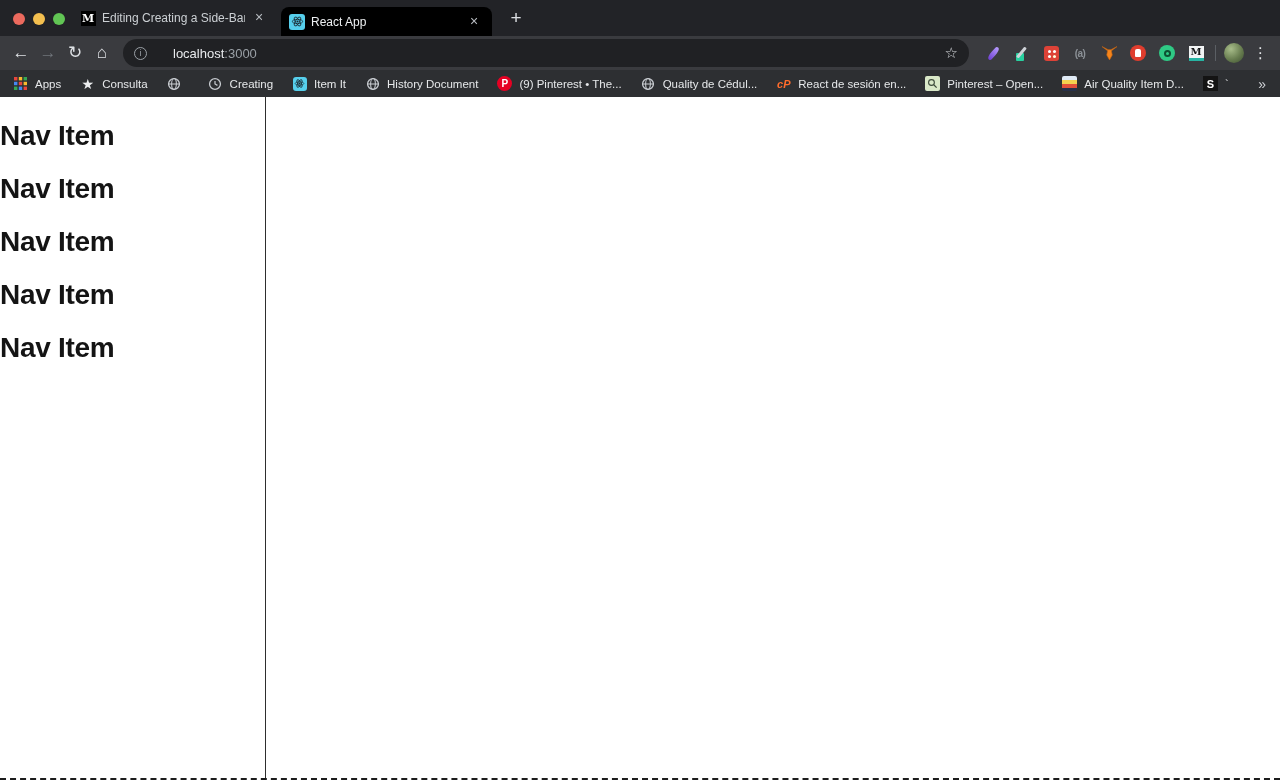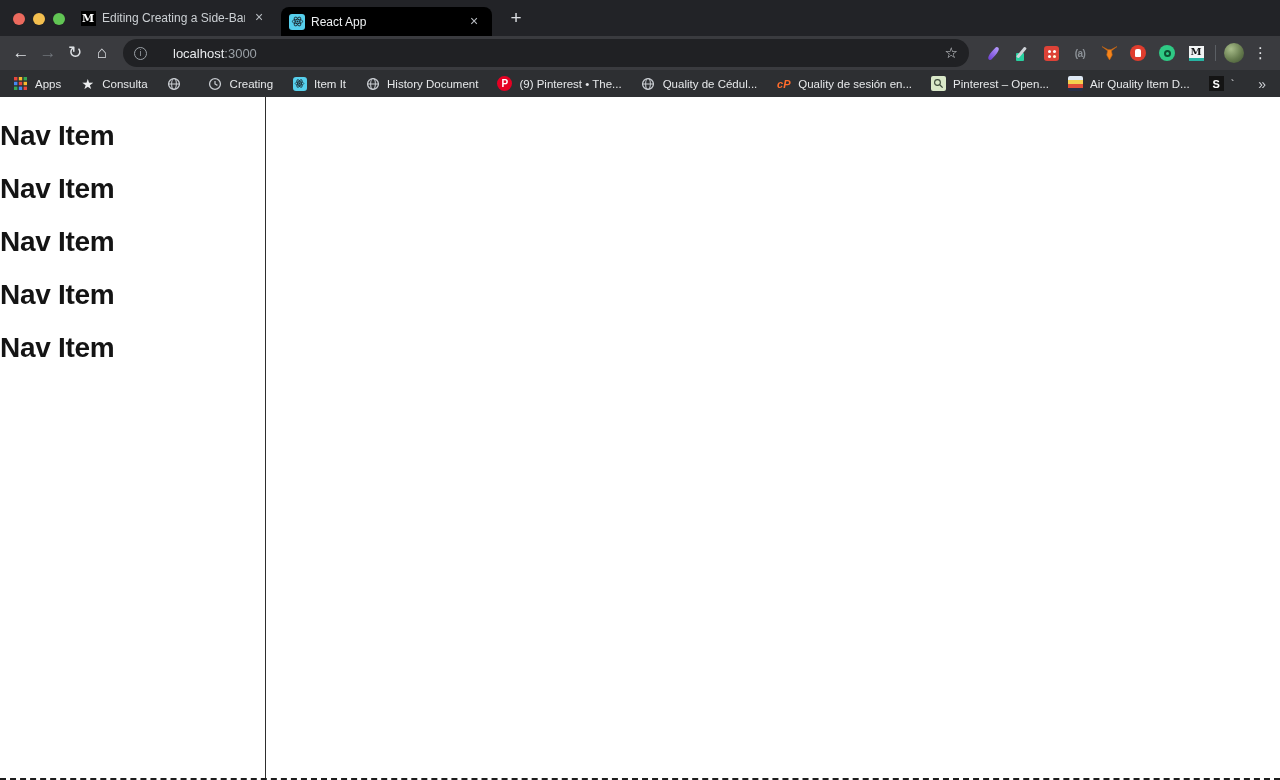--- a/index.html
+++ b/index.html
@@ -273,21 +273,21 @@
           <circle cx="8" cy="8" r="6.2" fill="none" stroke="#c7cbd0" stroke-width="1.5"></circle>
           <ellipse cx="8" cy="8" rx="2.7" ry="6.2" fill="none" stroke="#c7cbd0" stroke-width="1.2"></ellipse>
           <line x1="1.8" y1="8" x2="14.2" y2="8" stroke="#c7cbd0" stroke-width="1.2"></line>
         </svg>
     </span>
     <span class="bm-label">Quality de Cédul...</span>
   </div>
 
   <div class="bm">
     <span class="bm-icon cp">cP</span>
-    <span class="bm-label">Quality de sesión en...</span>
+    <span class="bm-label">React de sesión en...</span>
   </div>
 
   <div class="bm">
     <span class="bm-icon">
       <span class="nomi">
         <svg width="11" height="11" viewBox="0 0 16 16">
             <circle cx="6.5" cy="6.5" r="4.2" fill="none" stroke="#3c4a3a" stroke-width="1.6"></circle>
             <line x1="9.8" y1="9.8" x2="14" y2="14" stroke="#3c4a3a" stroke-width="1.8"></line>
           </svg>
       </span>

